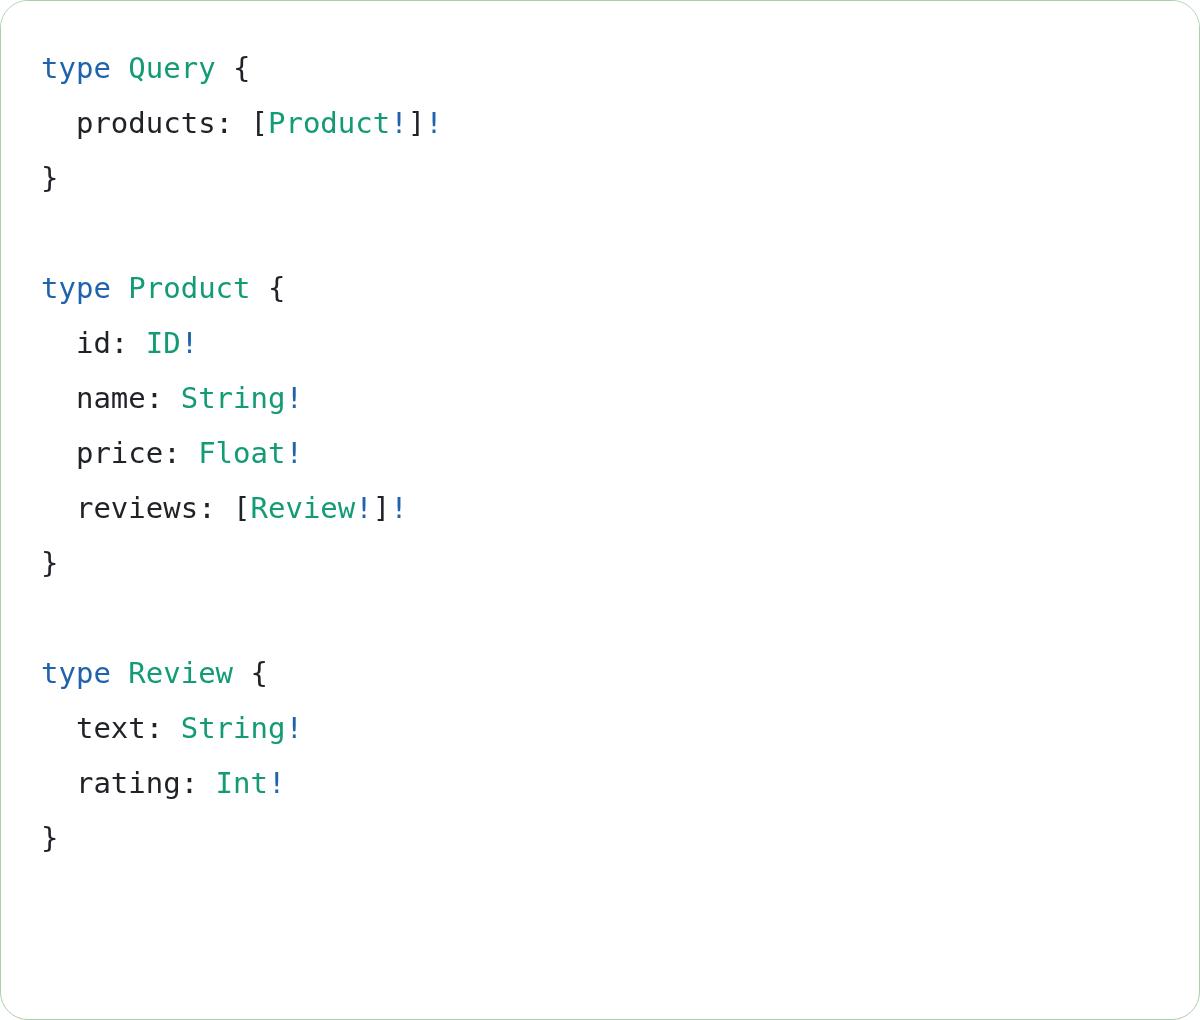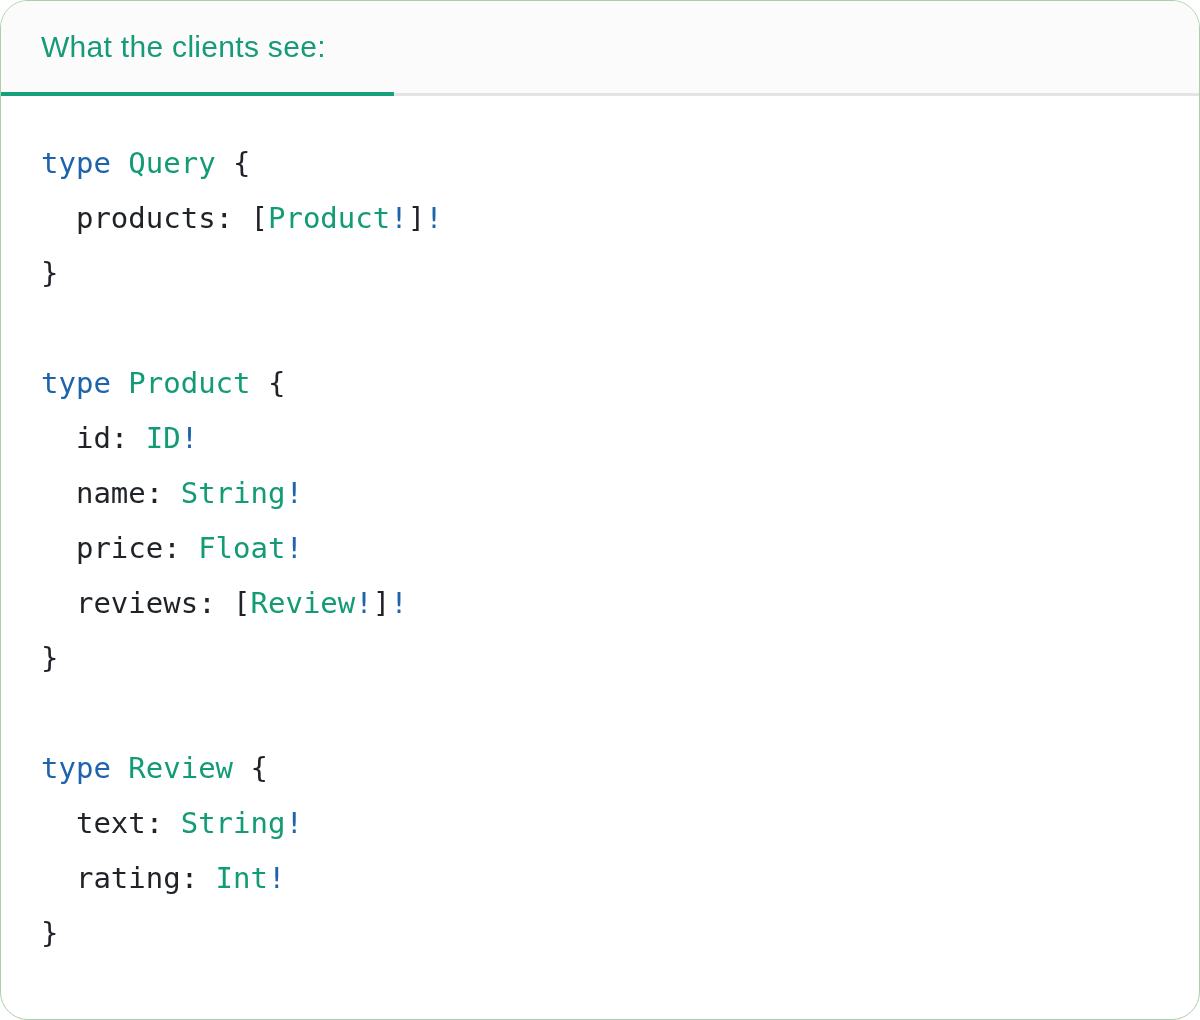--- a/index.html
+++ b/index.html
@@ -75,20 +75,14 @@
   }
   .code .line { min-height: 55px; }
   .code .kw { color: var(--keyword-blue); }
   .code .ty { color: var(--type-teal); }
   .code .pl { color: var(--code-dark); }
 </style>
 </head>
 <body>
 
 <div class="panel">
-  <div class="tab-bar">
-    <div class="tab">
-      <span class="tab-label">What the clients see:</span>
-    </div>
-    <div class="tab-underline"></div>
-  </div>
   <pre class="code"><code id="code-root"><div class="line"><span class="kw">type</span><span class="pl"> </span><span class="ty">Query</span><span class="pl"> {</span></div><div class="line"><span class="pl">  products: [</span><span class="ty">Product</span><span class="kw">!</span><span class="pl">]</span><span class="kw">!</span></div><div class="line"><span class="pl">}</span></div><div class="line"> </div><div class="line"><span class="kw">type</span><span class="pl"> </span><span class="ty">Product</span><span class="pl"> {</span></div><div class="line"><span class="pl">  id: </span><span class="ty">ID</span><span class="kw">!</span></div><div class="line"><span class="pl">  name: </span><span class="ty">String</span><span class="kw">!</span></div><div class="line"><span class="pl">  price: </span><span class="ty">Float</span><span class="kw">!</span></div><div class="line"><span class="pl">  reviews: [</span><span class="ty">Review</span><span class="kw">!</span><span class="pl">]</span><span class="kw">!</span></div><div class="line"><span class="pl">}</span></div><div class="line"> </div><div class="line"><span class="kw">type</span><span class="pl"> </span><span class="ty">Review</span><span class="pl"> {</span></div><div class="line"><span class="pl">  text: </span><span class="ty">String</span><span class="kw">!</span></div><div class="line"><span class="pl">  rating: </span><span class="ty">Int</span><span class="kw">!</span></div><div class="line"><span class="pl">}</span></div></code></pre>
 </div>
 
 </body></html>

